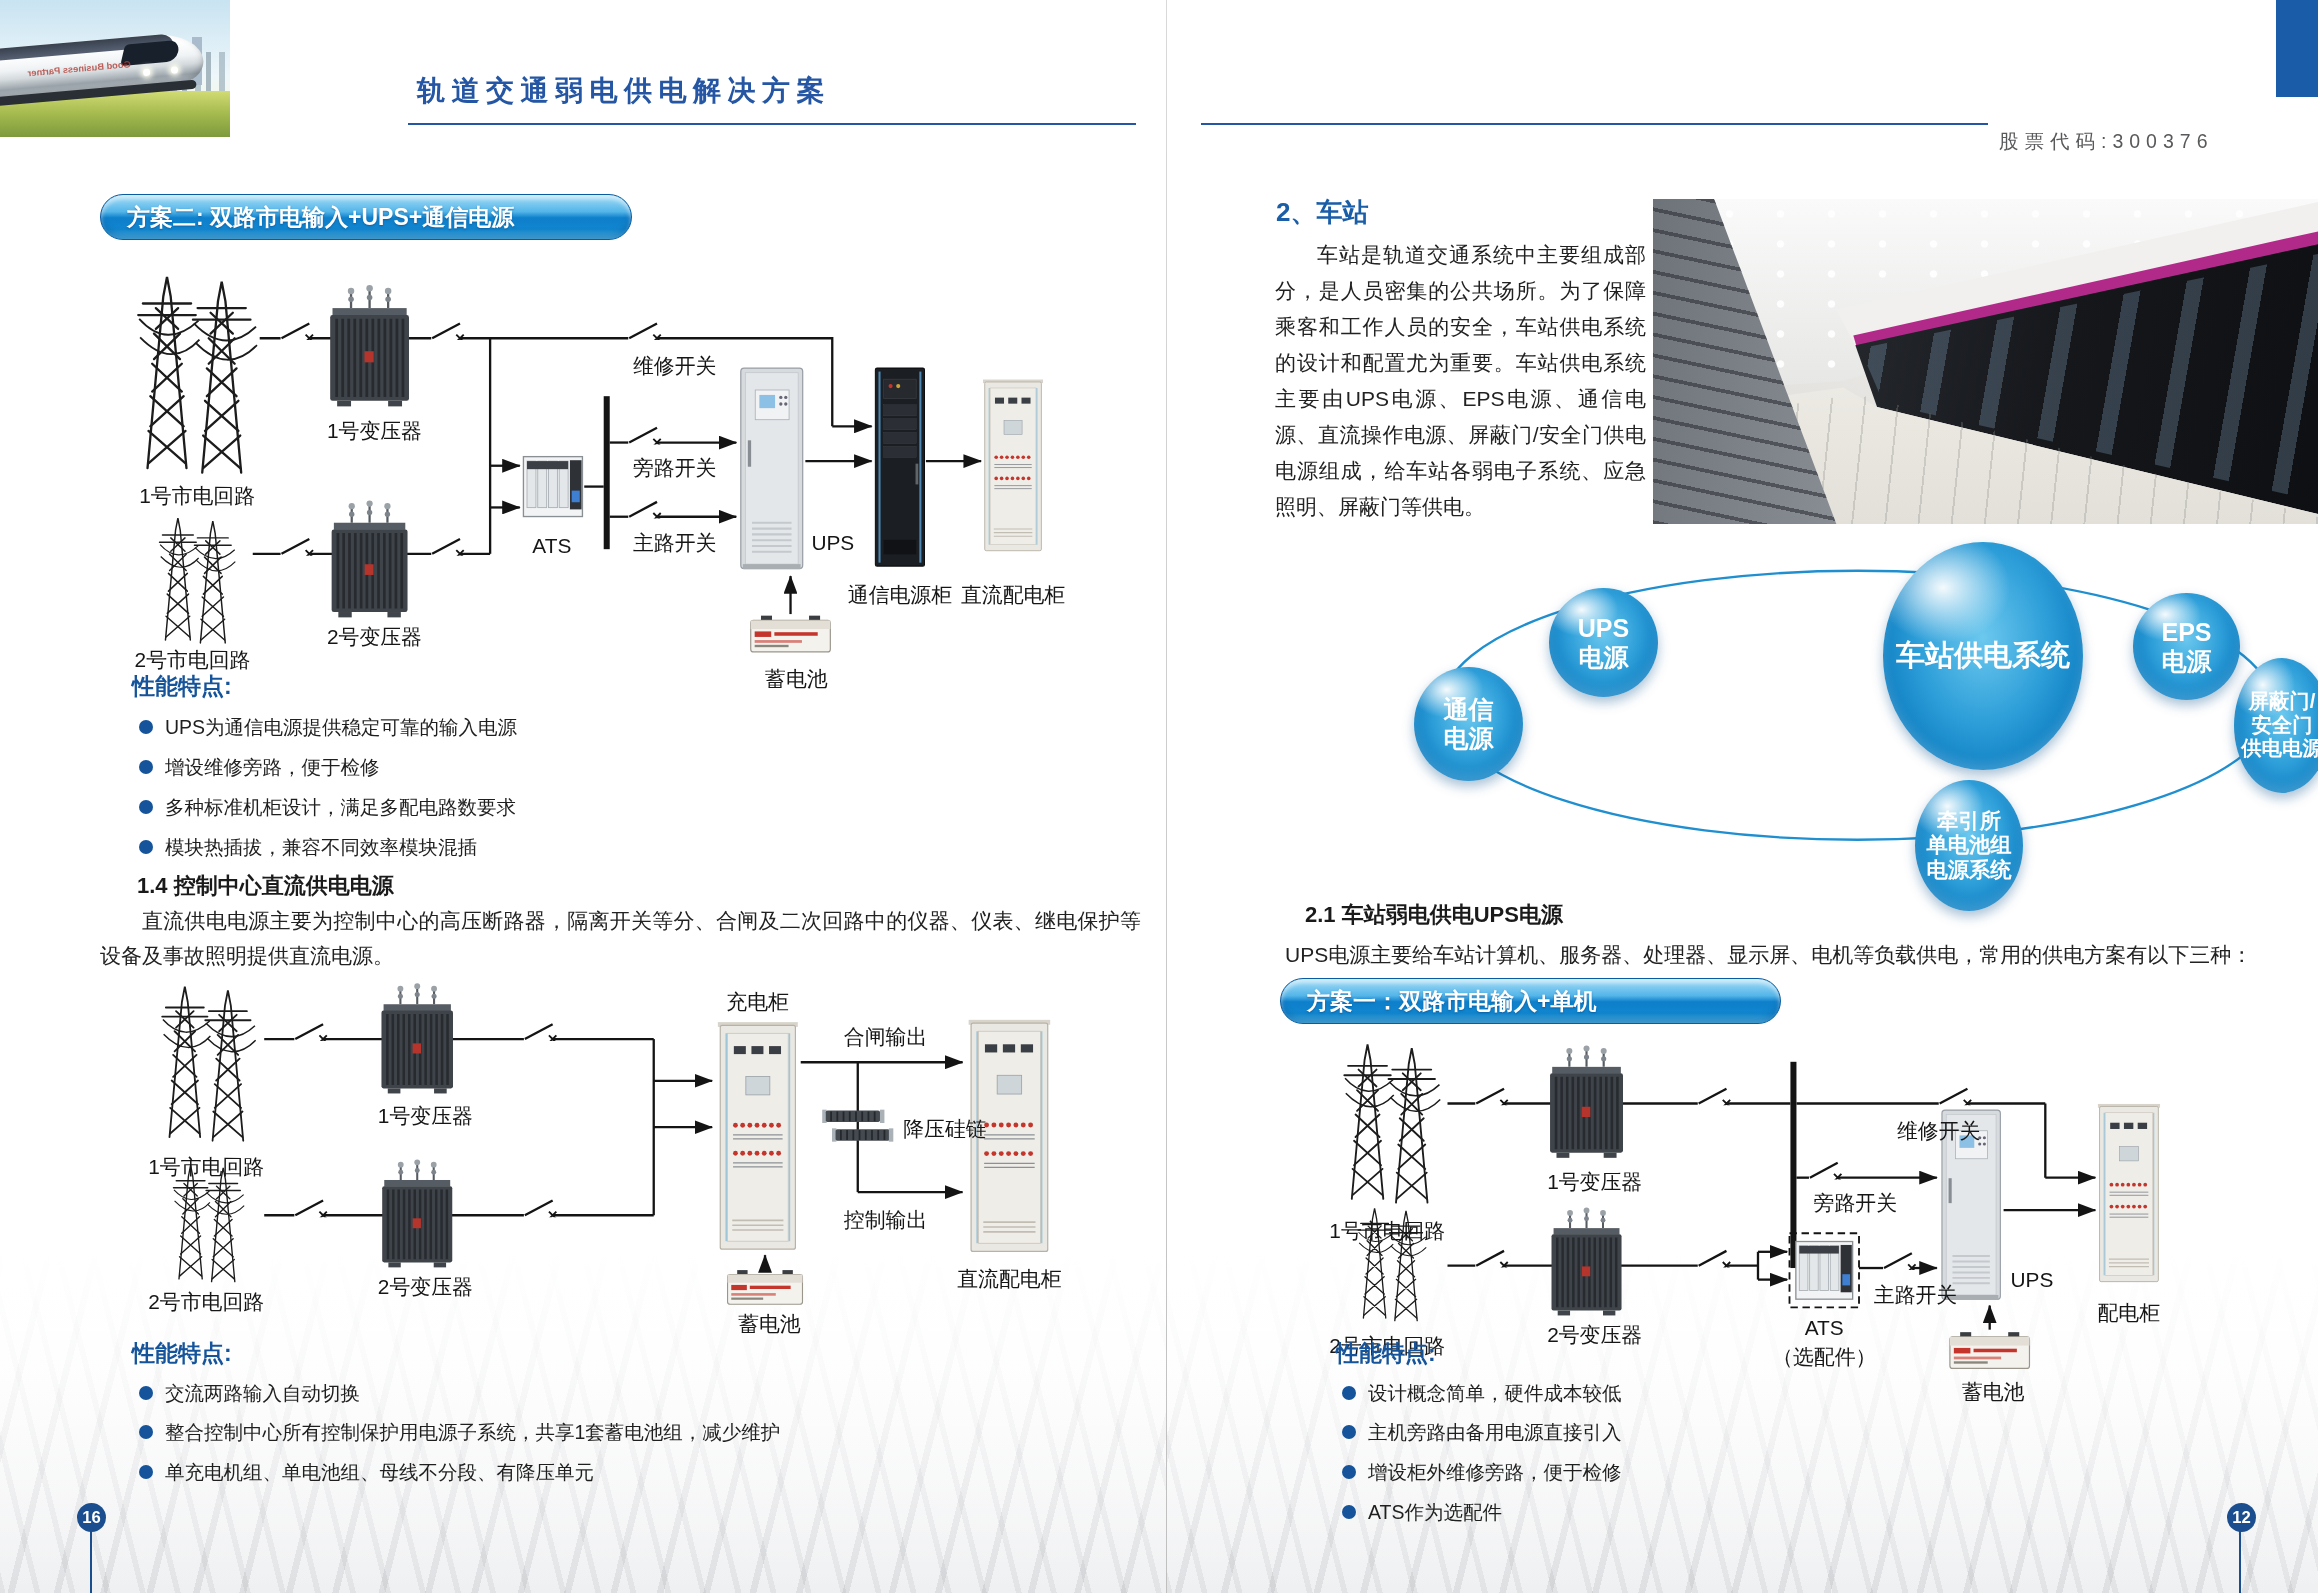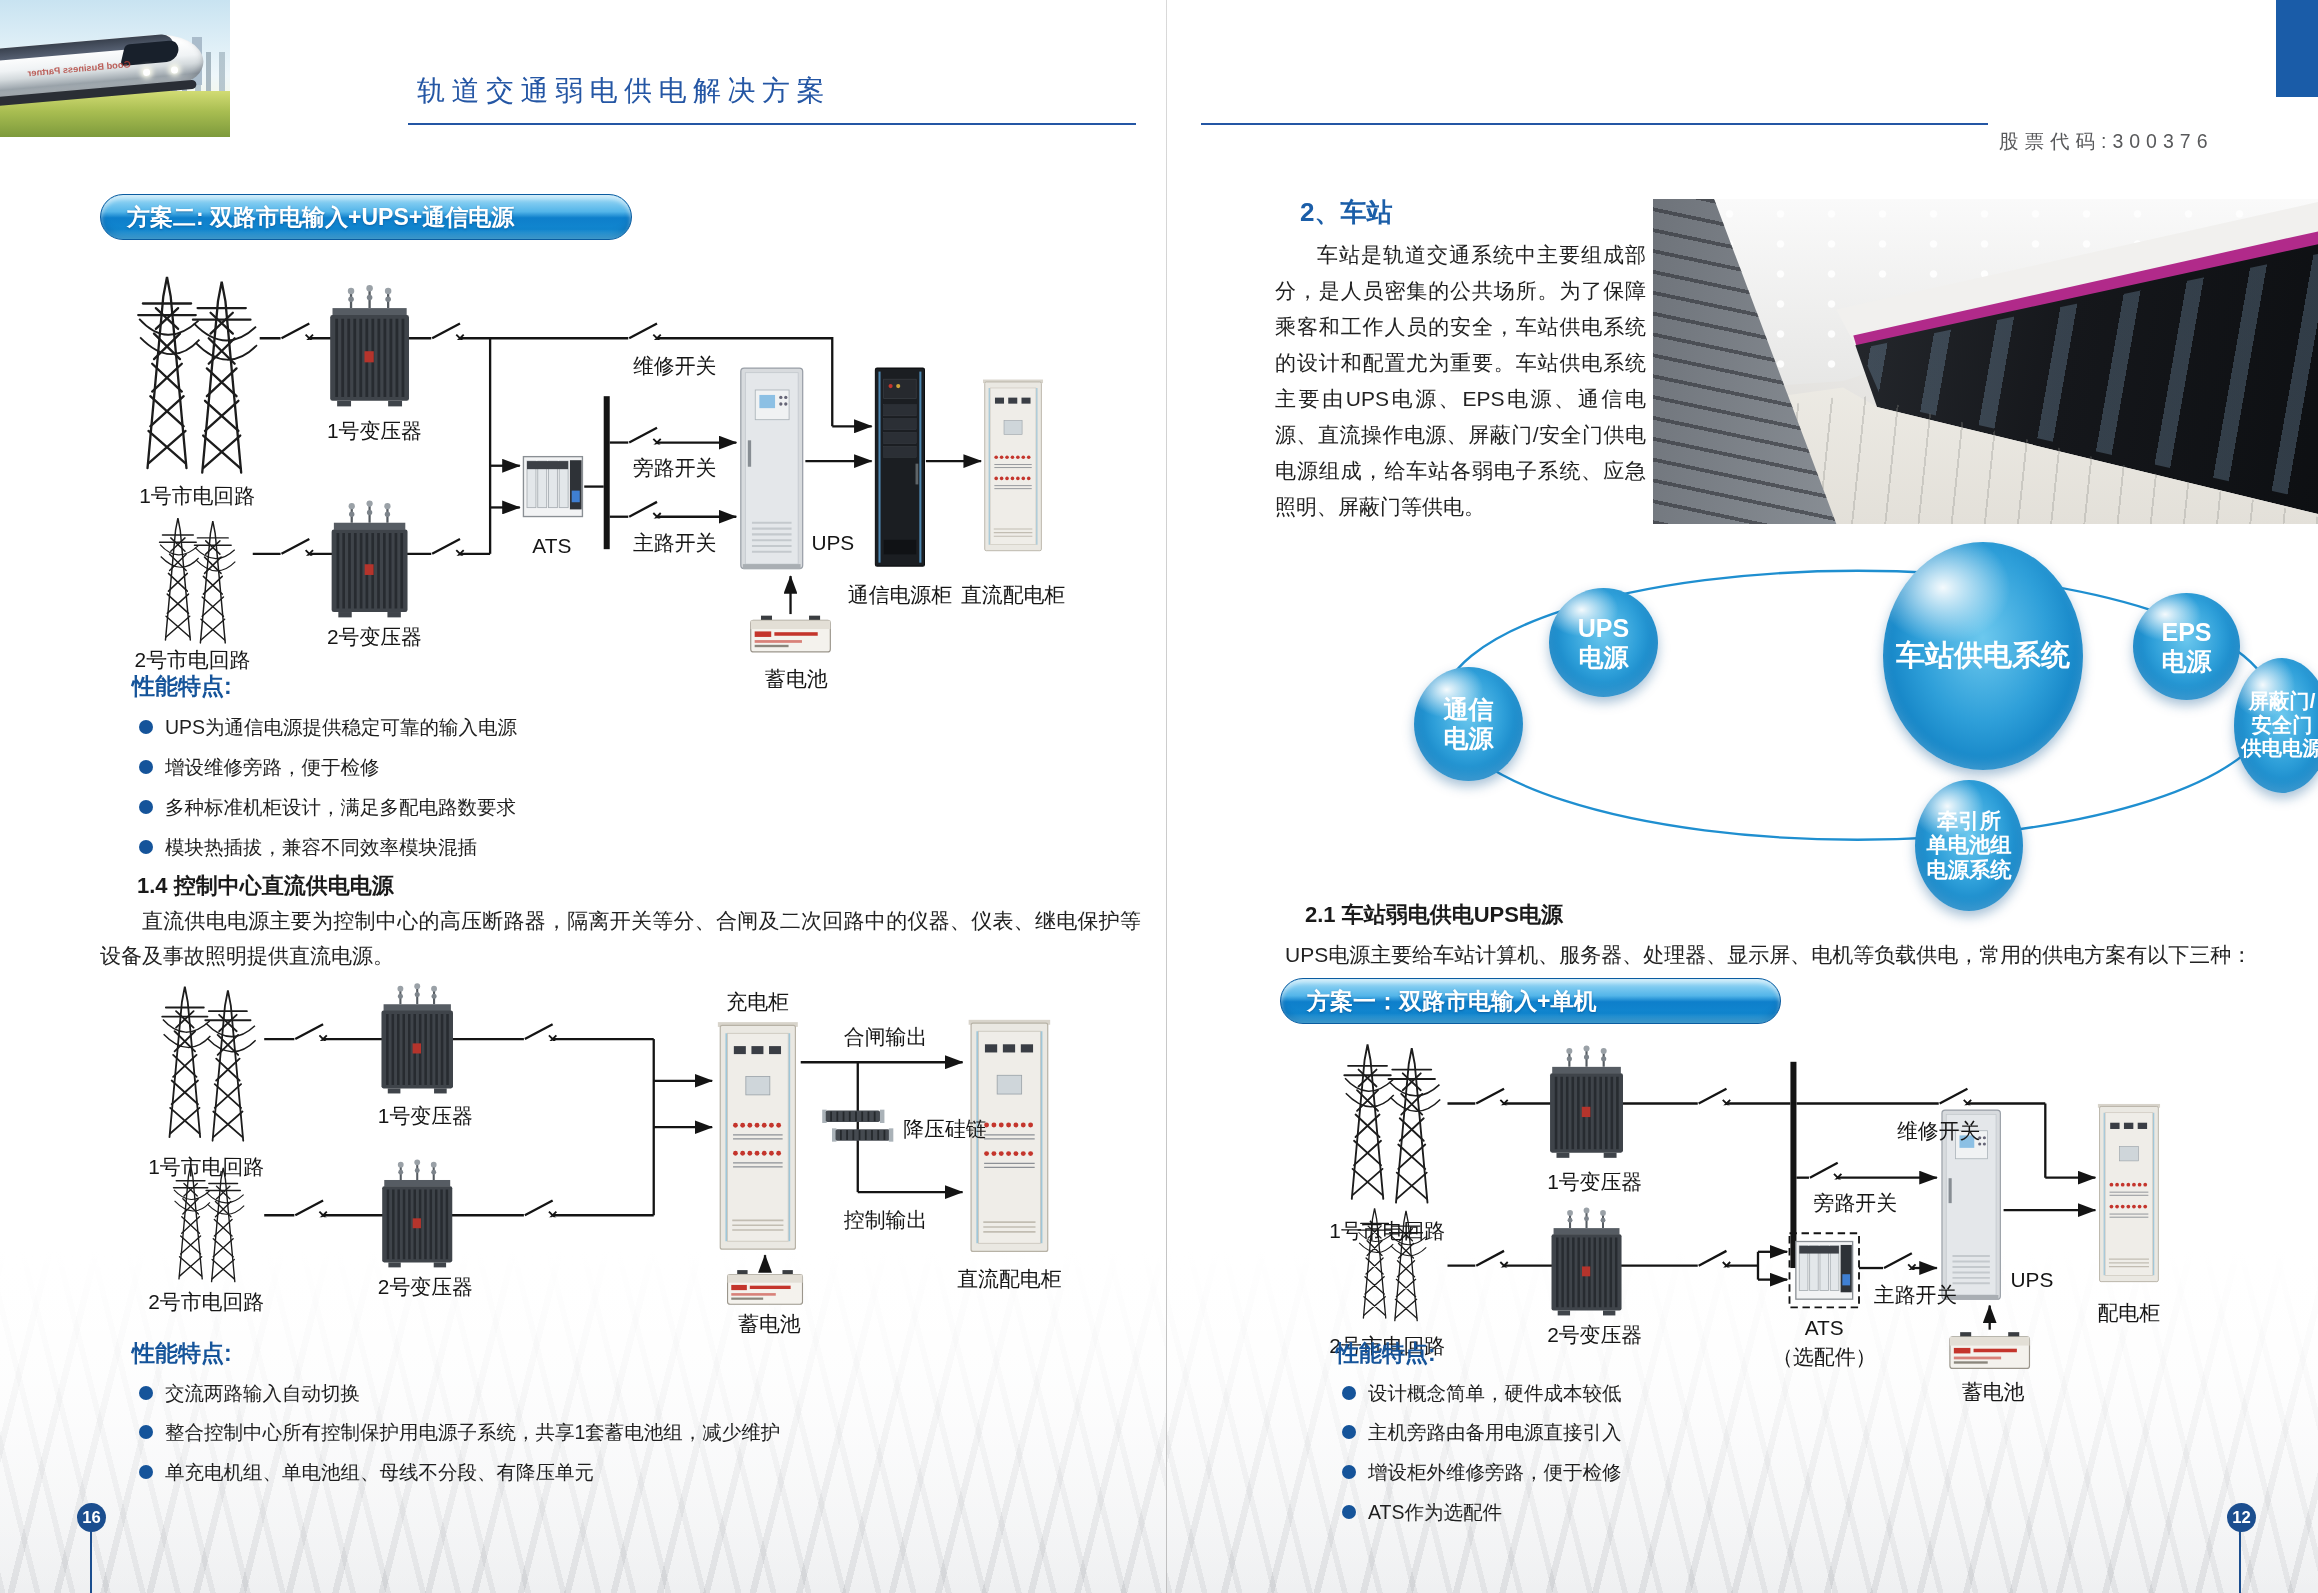--- a/index.html
+++ b/index.html
@@ -11,21 +11,21 @@
     background:
       linear-gradient(180deg,#ffffff 0%,rgba(255,255,255,.75) 35%,rgba(255,255,255,0) 100%),
       repeating-linear-gradient(104deg, rgba(70,75,85,.10) 0 6.5px, rgba(255,255,255,0) 6.5px 45px),
       repeating-linear-gradient(76deg, rgba(70,75,85,.08) 0 5.6px, rgba(255,255,255,0) 5.6px 34px),
       linear-gradient(180deg,rgba(200,203,208,.0) 0%, rgba(190,194,200,.25) 100%);}
   .tracks-l{left:0;}
   .tracks-r{left:1167px;}
   .divider{position:absolute;left:1166px;top:0;width:1.4px;height:1594px;background:linear-gradient(180deg,#d9d9d9,#bfbfbf);z-index:1;}
   
   .corner-rect{left:2276px;top:0;width:57px;height:97px;background:#1A5CA8;z-index:2;}
-  .page-title{left:417px;top:72px;font-size:28px;font-weight:normal;letter-spacing:6.5px;color:#2456A4;z-index:3;white-space:nowrap;}
+  .page-title{left:417px;top:72px;font-size:28px;font-weight:bold;letter-spacing:6.5px;color:#2456A4;z-index:3;white-space:nowrap;}
   .rule{height:2.3px;background:#2456A4;top:123px;z-index:3;}
   .rule-l{left:408px;width:728px;}
   .rule-r{left:1201px;width:787px;}
   .logo{left:1994px;top:59px;z-index:3;white-space:nowrap;}
   .logo-east{font-size:53px;font-weight:900;font-style:italic;color:#D21F1B;letter-spacing:0px;}
   .logo-reg{font-size:19.5px;font-weight:bold;color:#D21F1B;vertical-align:super;}
   .logo-cn{font-size:46px;font-weight:900;color:#D21F1B;margin-left:6.5px;}
   .stock{left:1999px;top:128px;font-size:19.5px;color:#58595B;letter-spacing:6px;z-index:3;white-space:nowrap;}
   
   .train-img{left:0;top:0;width:230px;height:137px;overflow:hidden;z-index:2;background:linear-gradient(180deg,#c8e3f1 0%,#eef7fb 55%,#f3f7ee 68%);}
@@ -47,21 +47,21 @@
   
   .banner{position:absolute;height:46px;border-radius:25px;border:1.9px solid #0A5CA0;z-index:3;
     background:linear-gradient(180deg,#a6def7 0%,#53b5e9 38%,#0e7fcb 52%,#1186cf 78%,#4fb2e2 100%);
     box-shadow:inset 0 3.7px 4.6px rgba(255,255,255,.55), inset 0 -4.6px 6.5px rgba(0,60,120,.25);
     color:#ffffff;font-weight:bold;font-size:23px;line-height:45px;padding-left:26px;box-sizing:border-box;white-space:nowrap;
     text-shadow:0 1.4px 1.9px rgba(6,70,130,.55);}
   .banner-2{left:100px;top:194px;width:532px;}
   .banner-1{left:1280px;top:978px;width:501px;}
   
   .sec-head{position:absolute;font-weight:bold;color:#1a1a1a;z-index:3;white-space:nowrap;}
-  .blue-head{position:absolute;font-weight:bold;color:#1B5EA8;z-index:3;white-space:nowrap;margin-left:24px;}
+  .blue-head{position:absolute;font-weight:bold;color:#1B5EA8;z-index:3;white-space:nowrap;}
   .para{position:absolute;font-size:21px;line-height:35px;color:#222222;text-align:justify;z-index:3;}
   .feat-title{position:absolute;font-size:23px;font-weight:bold;color:#15549A;z-index:3;}
   .fi{position:absolute;z-index:3;font-size:19.5px;color:#1f1f1f;white-space:nowrap;}
   .fi .dot{display:inline-block;width:14px;height:14px;border-radius:50%;background:#15549A;margin-right:12px;}
   
   .diagram{position:absolute;z-index:3;}
   .dg-label{font-size:45px;fill:#161616;}
   
   .bubbles{left:1382px;top:529px;width:951px;height:385px;z-index:3;}
   .bubble{position:absolute;border-radius:50%;display:flex;flex-direction:column;align-items:center;justify-content:center;

